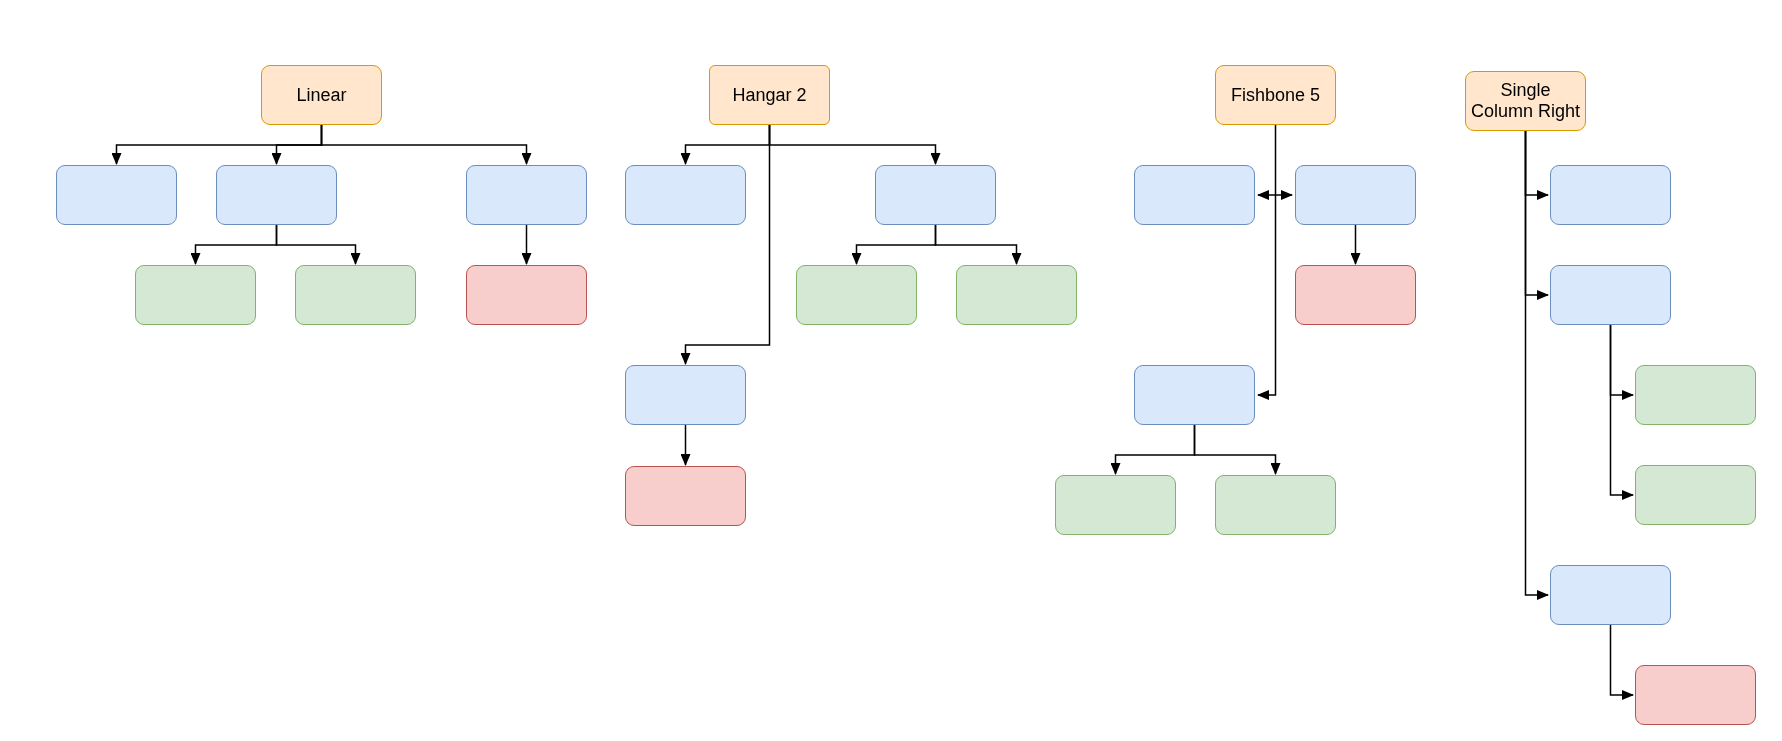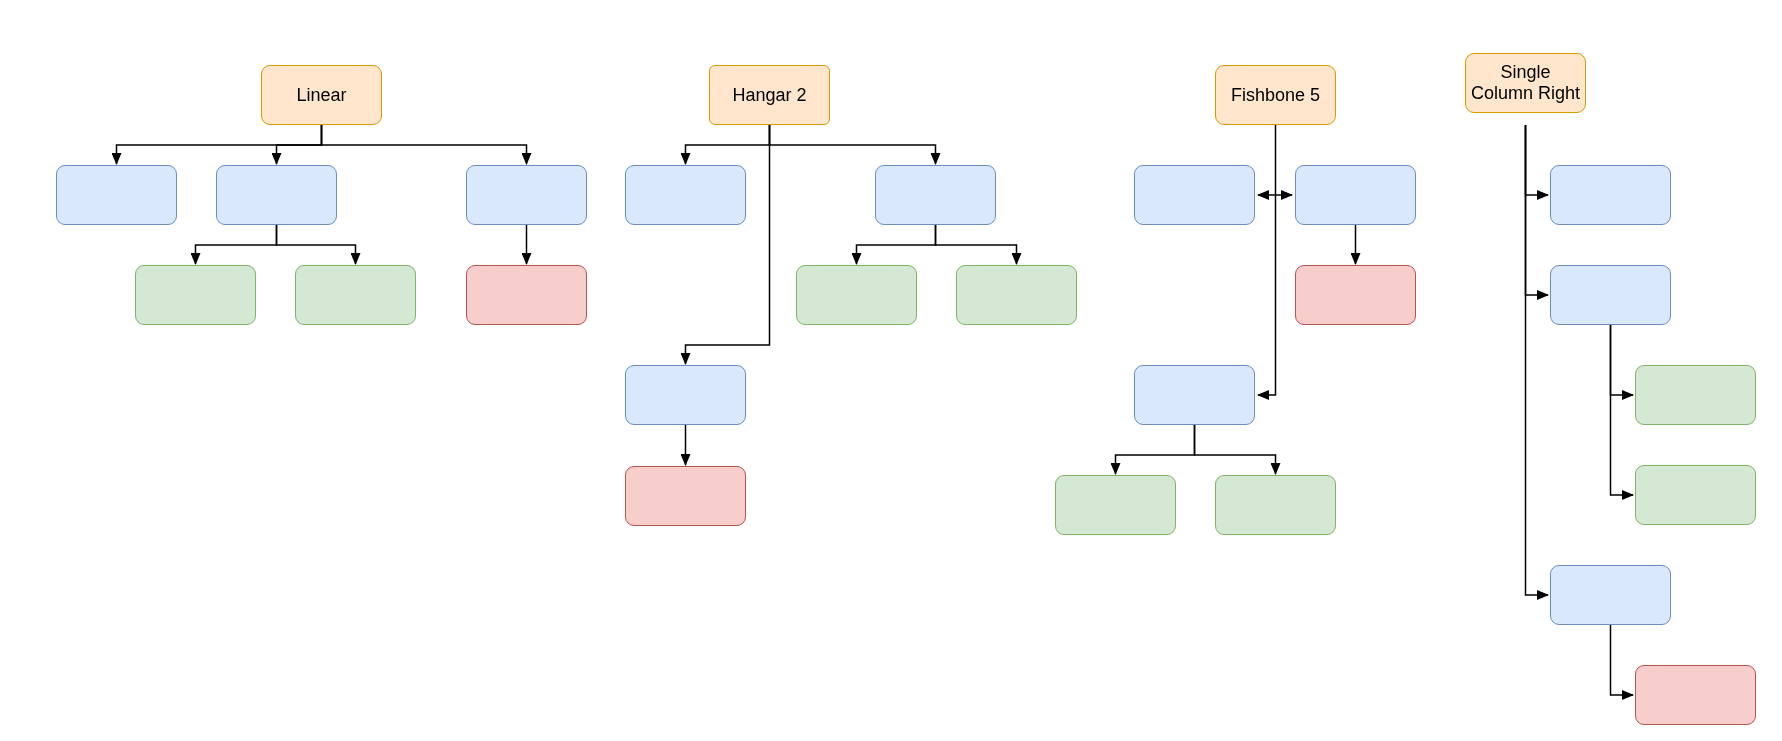--- a/index.html
+++ b/index.html
@@ -87,21 +87,21 @@
     <div class="node" style="left: 956px; top: 265px; width: 121px; height: 60px; background: rgb(213, 232, 212); border-color: rgb(130, 179, 102);"><span></span></div>
     <div class="node" style="left: 625px; top: 365px; width: 121px; height: 60px; background: rgb(218, 232, 252); border-color: rgb(108, 142, 191);"><span></span></div>
     <div class="node" style="left: 625px; top: 466px; width: 121px; height: 60px; background: rgb(248, 206, 204); border-color: rgb(184, 84, 80);"><span></span></div>
     <div class="node" style="left: 1215px; top: 65px; width: 121px; height: 60px; background: rgb(255, 230, 204); border-color: rgb(215, 155, 0);"><span>Fishbone 5</span></div>
     <div class="node" style="left: 1134px; top: 165px; width: 121px; height: 60px; background: rgb(218, 232, 252); border-color: rgb(108, 142, 191);"><span></span></div>
     <div class="node" style="left: 1295px; top: 165px; width: 121px; height: 60px; background: rgb(218, 232, 252); border-color: rgb(108, 142, 191);"><span></span></div>
     <div class="node" style="left: 1295px; top: 265px; width: 121px; height: 60px; background: rgb(248, 206, 204); border-color: rgb(184, 84, 80);"><span></span></div>
     <div class="node" style="left: 1134px; top: 365px; width: 121px; height: 60px; background: rgb(218, 232, 252); border-color: rgb(108, 142, 191);"><span></span></div>
     <div class="node" style="left: 1055px; top: 475px; width: 121px; height: 60px; background: rgb(213, 232, 212); border-color: rgb(130, 179, 102);"><span></span></div>
     <div class="node" style="left: 1215px; top: 475px; width: 121px; height: 60px; background: rgb(213, 232, 212); border-color: rgb(130, 179, 102);"><span></span></div>
-    <div class="node" style="left: 1465px; top: 53px; width: 121px; height: 60px; background: rgb(255, 230, 204); border-color: rgb(215, 155, 0); align-items: center;"><span>Single
+    <div class="node" style="left: 1465px; top: 71px; width: 121px; height: 60px; background: rgb(255, 230, 204); border-color: rgb(215, 155, 0); align-items: center;"><span>Single
 Column Right</span></div>
     <div class="node" style="left: 1550px; top: 165px; width: 121px; height: 60px; background: rgb(218, 232, 252); border-color: rgb(108, 142, 191);"><span></span></div>
     <div class="node" style="left: 1550px; top: 265px; width: 121px; height: 60px; background: rgb(218, 232, 252); border-color: rgb(108, 142, 191);"><span></span></div>
     <div class="node" style="left: 1635px; top: 365px; width: 121px; height: 60px; background: rgb(213, 232, 212); border-color: rgb(130, 179, 102);"><span></span></div>
     <div class="node" style="left: 1635px; top: 465px; width: 121px; height: 60px; background: rgb(213, 232, 212); border-color: rgb(130, 179, 102);"><span></span></div>
     <div class="node" style="left: 1550px; top: 565px; width: 121px; height: 60px; background: rgb(218, 232, 252); border-color: rgb(108, 142, 191);"><span></span></div>
     <div class="node" style="left: 1635px; top: 665px; width: 121px; height: 60px; background: rgb(248, 206, 204); border-color: rgb(184, 84, 80);"><span></span></div>
   </div>
 
 </body></html>

